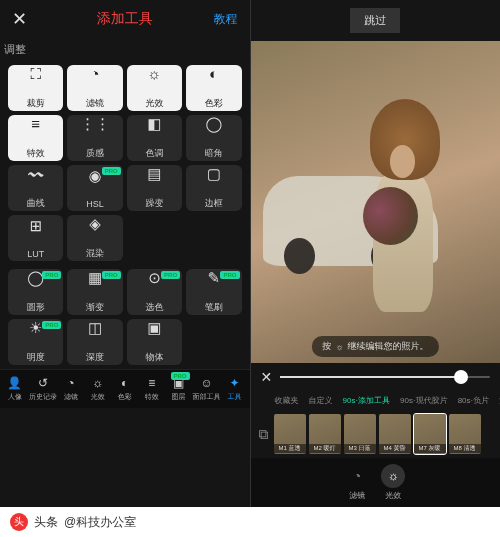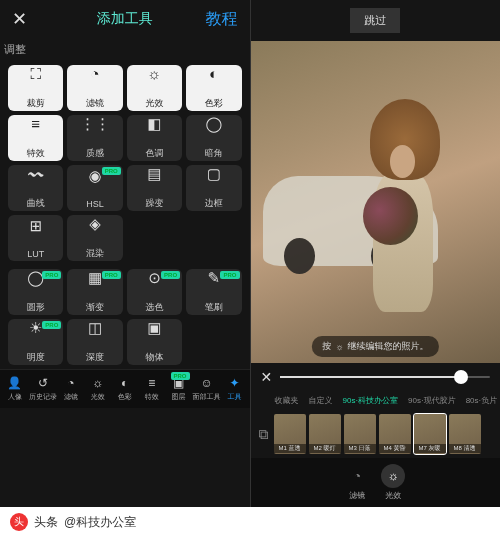--- a/index.html
+++ b/index.html
@@ -4,22 +4,22 @@
 <style>
 *{margin:0;padding:0;box-sizing:border-box;font-family:-apple-system,sans-serif}
 body{background:#1a1a1a;width:500px;height:537px;overflow:hidden;display:flex;flex-direction:column}
 .panels{display:flex;flex:1;overflow:hidden}
 .panel{flex:1;background:#151515;display:flex;flex-direction:column;overflow:hidden}
 .panel.left{border-right:1px solid #333}
 
 
 .hdr{display:flex;align-items:center;padding:8px 12px;position:relative}
 .close-x{color:#ddd;font-size:18px;cursor:pointer}
-.hdr-title{color:#5eead4;font-size:14px;position:absolute;left:50%;transform:translateX(-50%)}
-.hdr-link{color:#2a9cf5;font-size:16px;margin-left:auto;cursor:pointer}
+.hdr-title{color:#ef4444;font-size:14px;position:absolute;left:50%;transform:translateX(-50%)}
+.hdr-link{color:#2a9cf5;font-size:12px;margin-left:auto;cursor:pointer}
 
 .section-label{color:#aaa;font-size:11px;padding:4px 4px}
 
 .grid{display:grid;grid-template-columns:repeat(4,1fr);gap:4px;padding:4px 8px}
 .tile{background:#2a2a2a;border-radius:6px;display:flex;flex-direction:column;align-items:center;justify-content:center;height:46px;position:relative;cursor:pointer}
 .tile.white{background:#f2f2f2}
 .tile.white .tlabel{color:#222}
 .tile.white .ticon{color:#222}
 .tlabel{color:#ccc;font-size:9px;margin-top:16px}
 .ticon{color:#ddd;font-size:15px;line-height:1}
@@ -251,21 +251,21 @@
     <span class="sx">✕</span>
     <div class="slider">
       <div class="slider-fill"></div>
       <div class="slider-knob"></div>
     </div>
   </div>
 
   <div class="filter-tabs">
     <span class="ftab">收藏夹</span>
     <span class="ftab">自定义</span>
-    <span class="ftab active">90s·科技办公室</span>
+    <span class="ftab active">90s·添加工具</span>
     <span class="ftab">90s·现代胶片</span>
     <span class="ftab">80s·负片</span>
     <span class="ftab">深蓝</span>
   </div>
 
   <div class="thumbs-row">
     <span class="stack-ico">⧉</span>
     <div class="thumb">
           <span class="thumb-lbl">M1 蓝透</span>
         </div>

